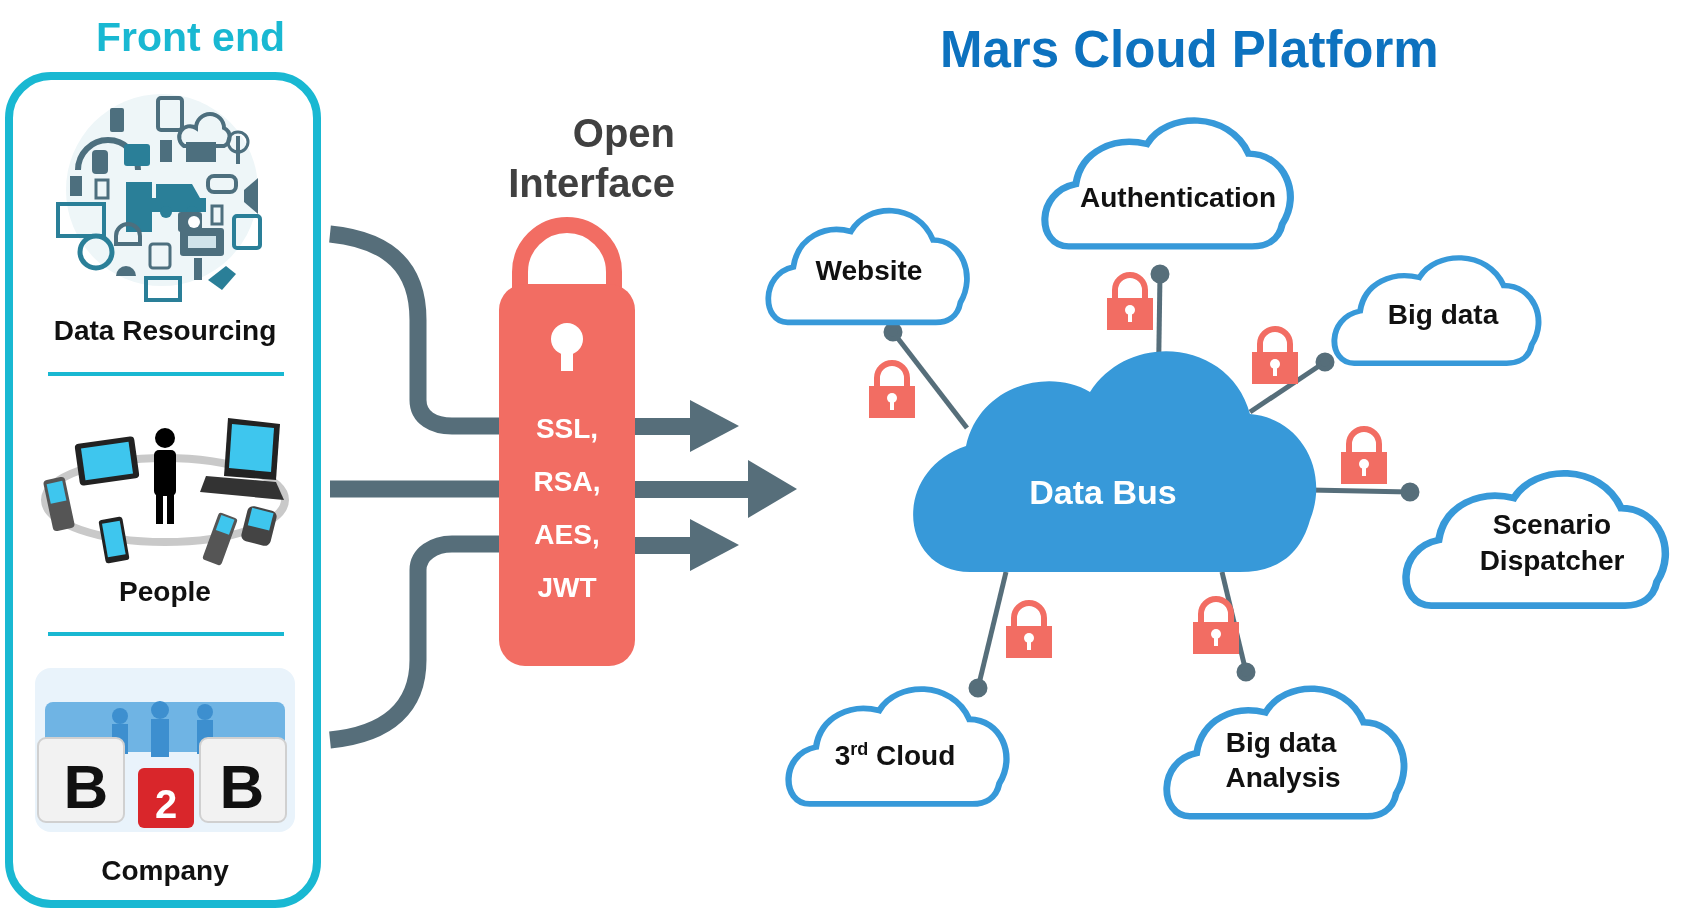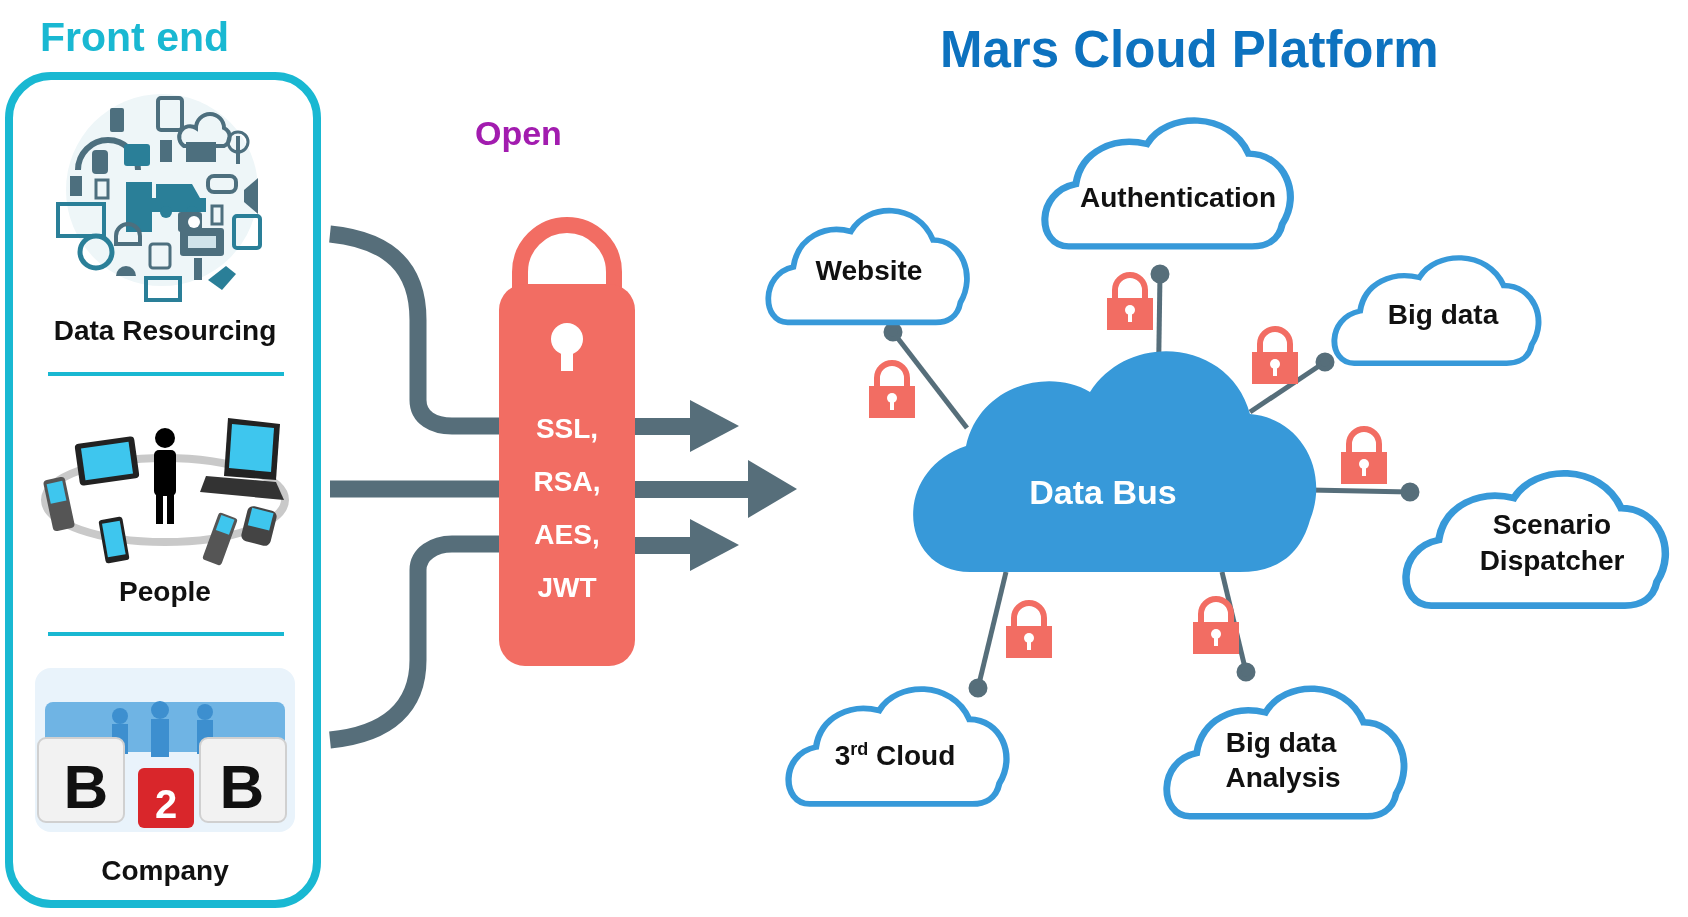--- a/index.html
+++ b/index.html
@@ -1,33 +1,34 @@
 <!DOCTYPE html>
 <html><head>
 <meta charset="utf-8">
 <style>
   html, body { margin:0; padding:0; background:#ffffff; }
   body { width:1688px; height:917px; position:relative; overflow:hidden;
          font-family:"Liberation Sans", sans-serif; }
   .abs { position:absolute; }
-  .title { font-weight:bold; text-align:left; white-space:nowrap; }
+  .title { font-weight:bold; text-align:right; white-space:nowrap; }
   #front-title { left:40px; top:14px; width:245px; font-size:41px; color:#19b8d2; }
   #platform-title { left:940px; top:20px; width:480px; font-size:51px; color:#0d72bf; }
-  #iface-title { left:475px; top:108px; width:200px; font-size:34px; line-height:50px; color:#a21caf; }
+  #iface-title { left:475px; top:108px; width:200px; font-size:40px; line-height:50px; color:#404040; }
   #front-panel { left:5px; top:72px; width:316px; height:836px; border:8px solid #19b8d2;
                  border-radius:46px; box-sizing:border-box; background:#fff; }
   svg#diagram { position:absolute; left:0; top:0; }
 </style>
 </head>
 <body>
 
 <div id="front-title" class="abs title">Front end</div>
 <div id="platform-title" class="abs title">Mars Cloud Platform</div>
 <div id="iface-title" class="abs title">
   <div>Open</div>
+  <div>Interface</div>
 </div>
 
 <div id="front-panel" class="abs"></div>
 
 <svg id="diagram" width="1688" height="917" viewBox="0 0 1688 917">
   <defs>
     <path id="cloudShape" d="M30,178 C-6,178 -8,110 38,100 C44,58 82,40 118,50 C140,10 210,8 232,62 C272,62 292,112 270,150 C266,172 250,178 236,178 Z"></path>
   </defs>
 
   <g>

